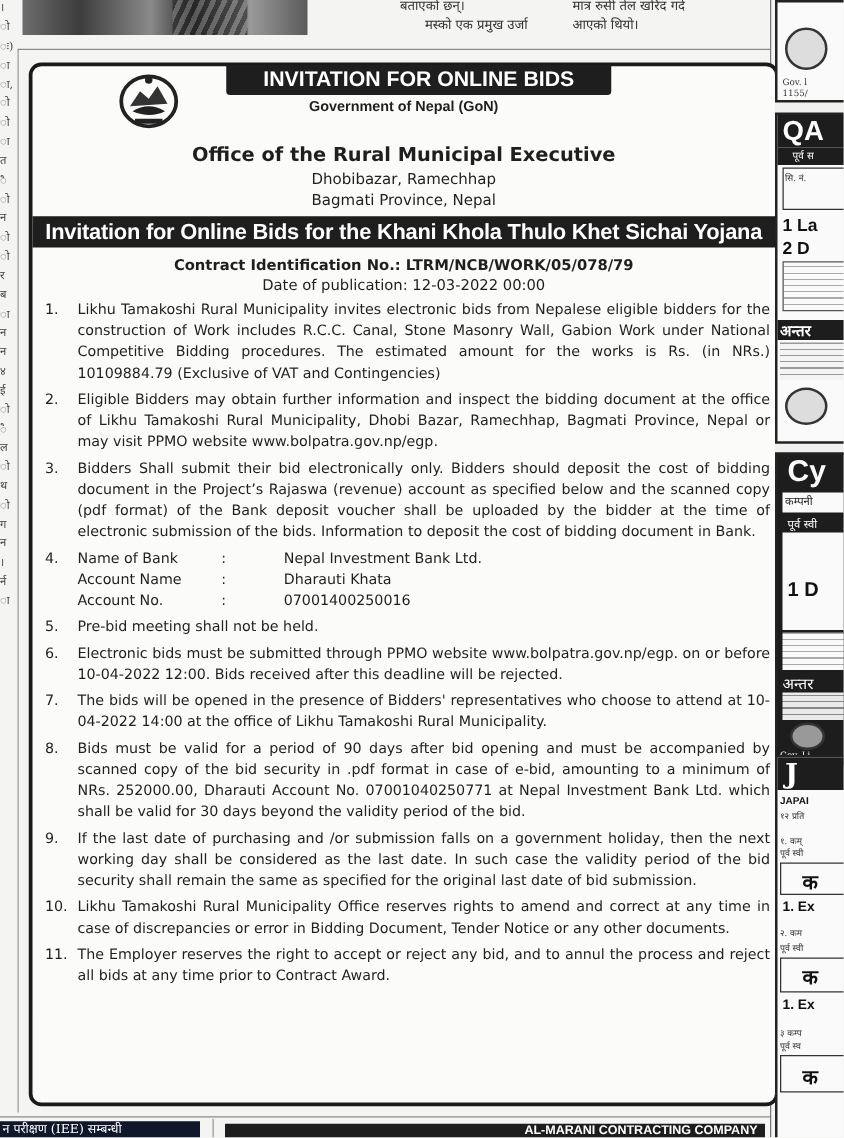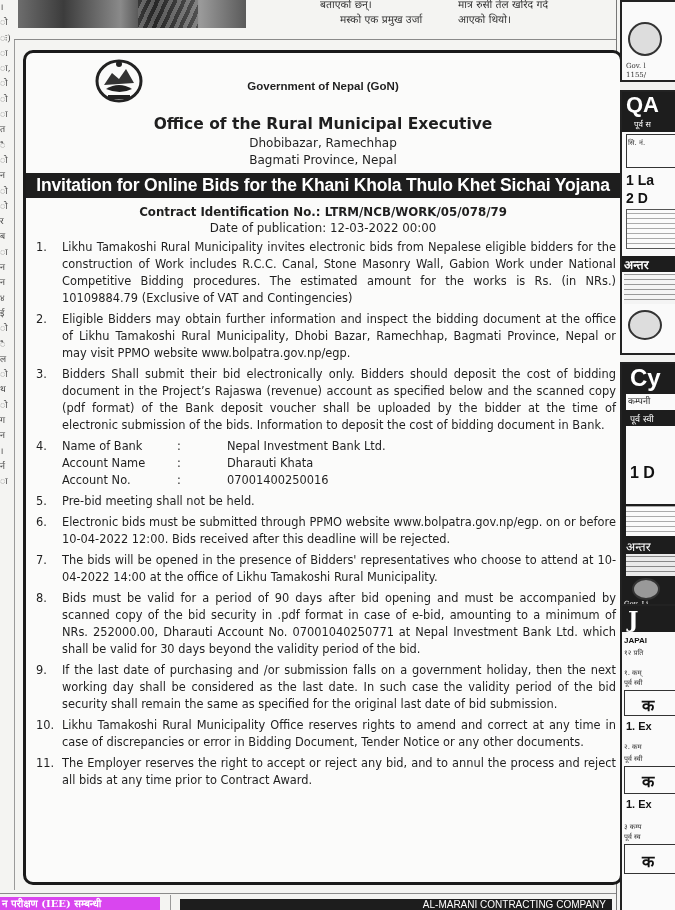--- a/index.html
+++ b/index.html
@@ -49,24 +49,24 @@
 
   
   .right-col { position:absolute; left:620px; top:0; width:55px; height:910px; overflow:hidden; background:#f1f1ef; }
   .rc-box { position:absolute; left:0; width:60px; border:2px solid #222; background:#fafafa; }
   .rc-dark { background:#1d1d1d; color:#fff; font-family:"Liberation Sans",sans-serif; font-weight:bold; }
   .rc-cell { position:absolute; font-family:"Liberation Sans",sans-serif; font-weight:bold; color:#111; }
   .rc-small { position:absolute; font-family:"DejaVu Serif",serif; font-size:7px; color:#333; white-space:nowrap; }
   .seal { position:absolute; border-radius:50%; border:2px solid #333; background:#ddd; }
 
   
-  .bottom-dark-left { position:absolute; left:0; top:897px; width:160px; height:13px; background:#d946ef; color:#fff;
-                      font-family:"DejaVu Serif",serif; font-size:10px; font-weight:bold; line-height:13px; padding-left:2px; white-space:nowrap; overflow:hidden; }
+  .bottom-dark-left { position:absolute; left:0; top:897px; width:160px; height:13px; background:#0f172a; color:#fff;
+                      font-family:"DejaVu Serif",serif; font-size:10px; font-weight:normal; line-height:13px; padding-left:2px; white-space:nowrap; overflow:hidden; }
   .bottom-dark-right { position:absolute; left:180px; top:899px; width:432px; height:11px; background:#1d1d1d; color:#fff;
-                       font-family:"Liberation Sans",sans-serif; font-size:10px; font-weight:normal; line-height:12px; text-align:right; padding-right:6px; white-space:nowrap; overflow:hidden; }
+                       font-family:"Liberation Sans",sans-serif; font-size:10px; font-weight:bold; line-height:12px; text-align:right; padding-right:6px; white-space:nowrap; overflow:hidden; }
   .vsep { position:absolute; left:170px; top:895px; width:1px; height:15px; background:#999; }
 </style>
 </head>
 <body>
 
 <div class="top-strip">
   <div class="photo">
       <div class="rail"></div>
     </div>
   <div class="np-line" style="left:320px;top:-3px;">बताएको छन्।</div>
@@ -122,20 +122,21 @@
 <div class="notice">
   <div class="emblem">
     <svg width="58" height="44" viewBox="0 0 58 44">
       <ellipse cx="29" cy="22" rx="22" ry="20" fill="none" stroke="#222" stroke-width="3"></ellipse>
       <path d="M14 26 L22 14 L29 20 L36 10 L44 24 Z" fill="#333"></path>
       <path d="M16 30 Q29 22 42 30 Q30 36 16 30 Z" fill="#222"></path>
       <rect x="18" y="36" width="22" height="4" fill="#222"></rect>
       <circle cx="29" cy="5" r="3" fill="#222"></circle>
     </svg>
   </div>
+  <div class="head-banner">INVITATION FOR ONLINE BIDS</div>
   <div class="center gov">Government of Nepal (GoN)</div>
   <div class="center office">Office of the Rural Municipal Executive</div>
   <div class="center addr1">Dhobibazar, Ramechhap</div>
   <div class="center addr2">Bagmati Province, Nepal</div>
   <div class="title-bar"><span style="display: inline-block; white-space: nowrap;">Invitation for Online Bids for the Khani Khola Thulo Khet Sichai Yojana</span></div>
   <div class="center cid">Contract Identification No.: LTRM/NCB/WORK/05/078/79</div>
   <div class="center pubdate">Date of publication: 12-03-2022 00:00</div>
 
   <ol class="items">
     <li class="item">

